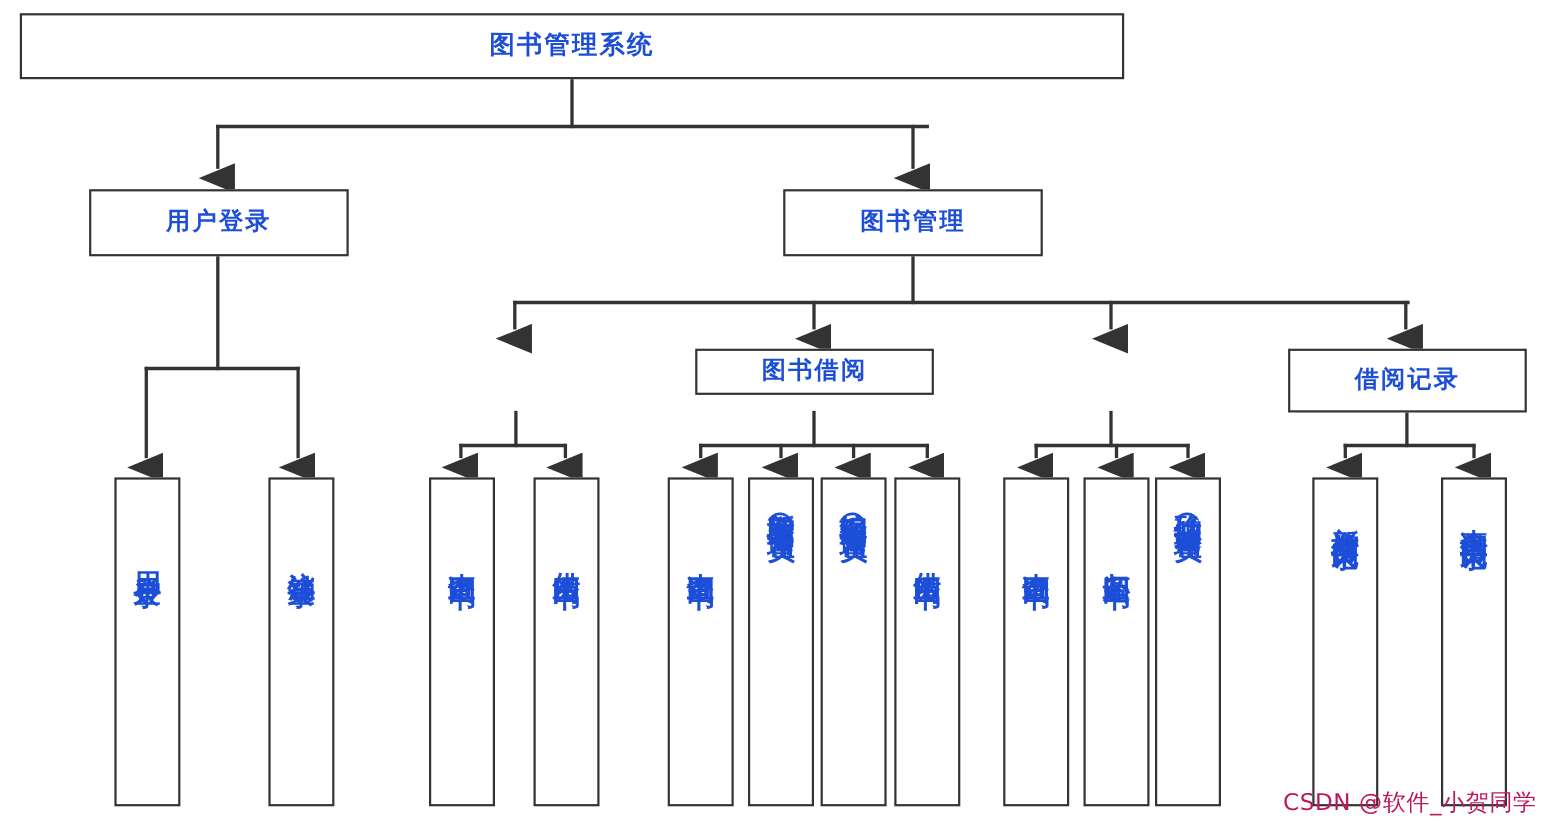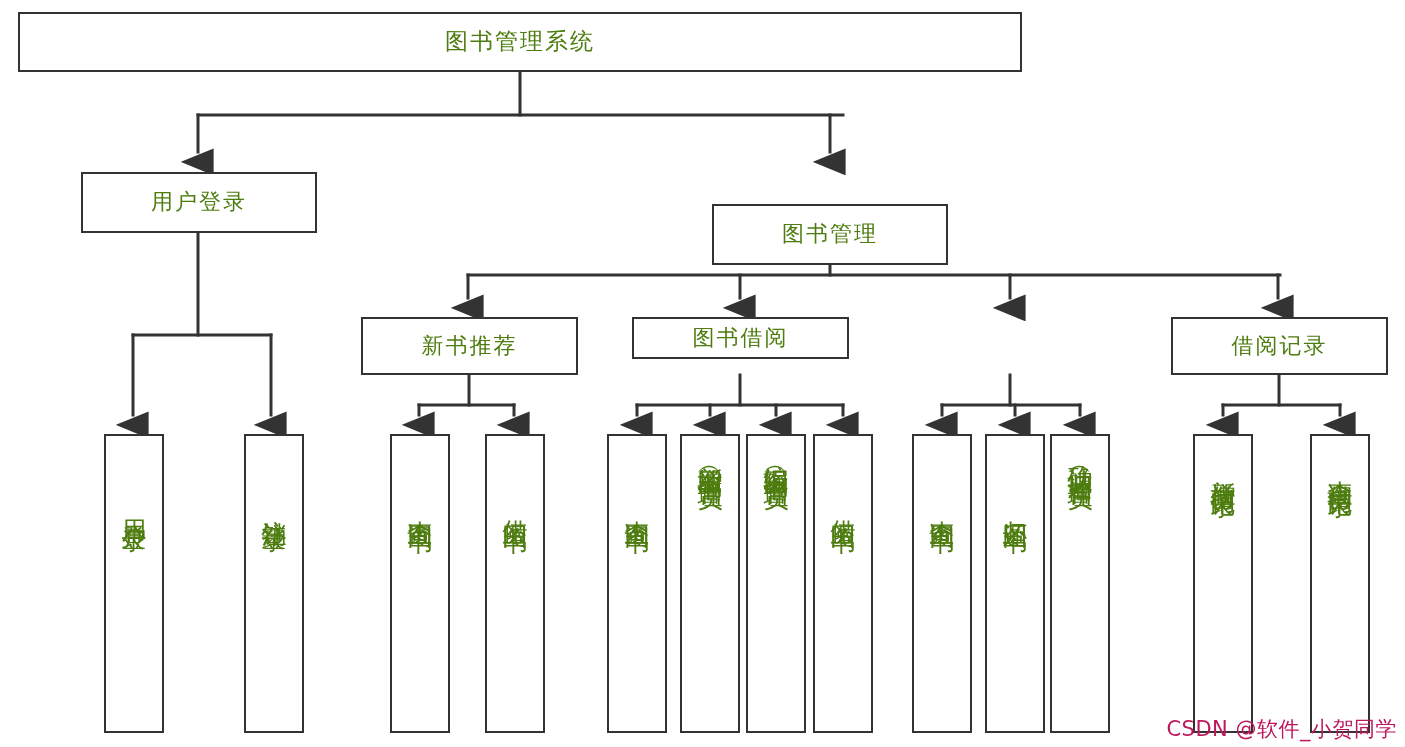--- a/index.html
+++ b/index.html
@@ -33,24 +33,25 @@
     background: #ffffff;
     border: 2px solid #333333;
     display: flex;
     align-items: center;
     justify-content: center;
     z-index: 2;
   }
   .node .label {
     display: block;
     text-align: center;
-    color: #4d7c0f;
+    color: #1d4ed8;
     line-height: 1.12;
     letter-spacing: 1px;
     white-space: nowrap;
+    font-weight: bold;
   }
   .node.horizontal .label {
     font-size: 22px;
     letter-spacing: 2px;
   }
   .node.root .label {
     font-size: 23px;
     letter-spacing: 2px;
   }
   .node.vertical {
@@ -141,27 +142,24 @@
   </svg>
 
   <div class="node root horizontal" style="left:18px; top:12px; width:1004px; height:60px;">
     <span class="label">图书管理系统</span>
   </div>
 
   <div class="node horizontal" style="left:81px; top:172px; width:236px; height:61px;">
     <span class="label">用户登录</span>
   </div>
 
-  <div class="node horizontal" style="left:712px; top:172px; width:236px; height:61px;margin-top:32px;">
+  <div class="node horizontal" style="left:712px; top:172px; width:236px; height:61px;">
     <span class="label">图书管理</span>
   </div>
 
-  <div class="node horizontal" style="left:361px; top:317px; width:217px; height:58px;">
-    <span class="label">新书推荐</span>
-  </div>
 
   <div class="node horizontal" style="left:632px; top:317px; width:217px; height:42px;">
     <span class="label">图书借阅</span>
   </div>
 
 
   <div class="node horizontal" style="left:1171px; top:317px; width:217px; height:58px;">
     <span class="label">借阅记录</span>
   </div>
 

